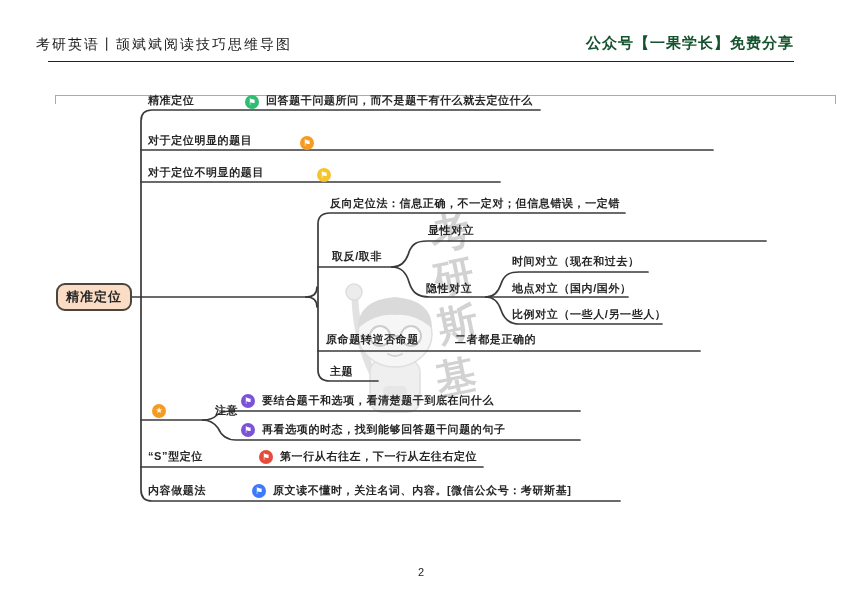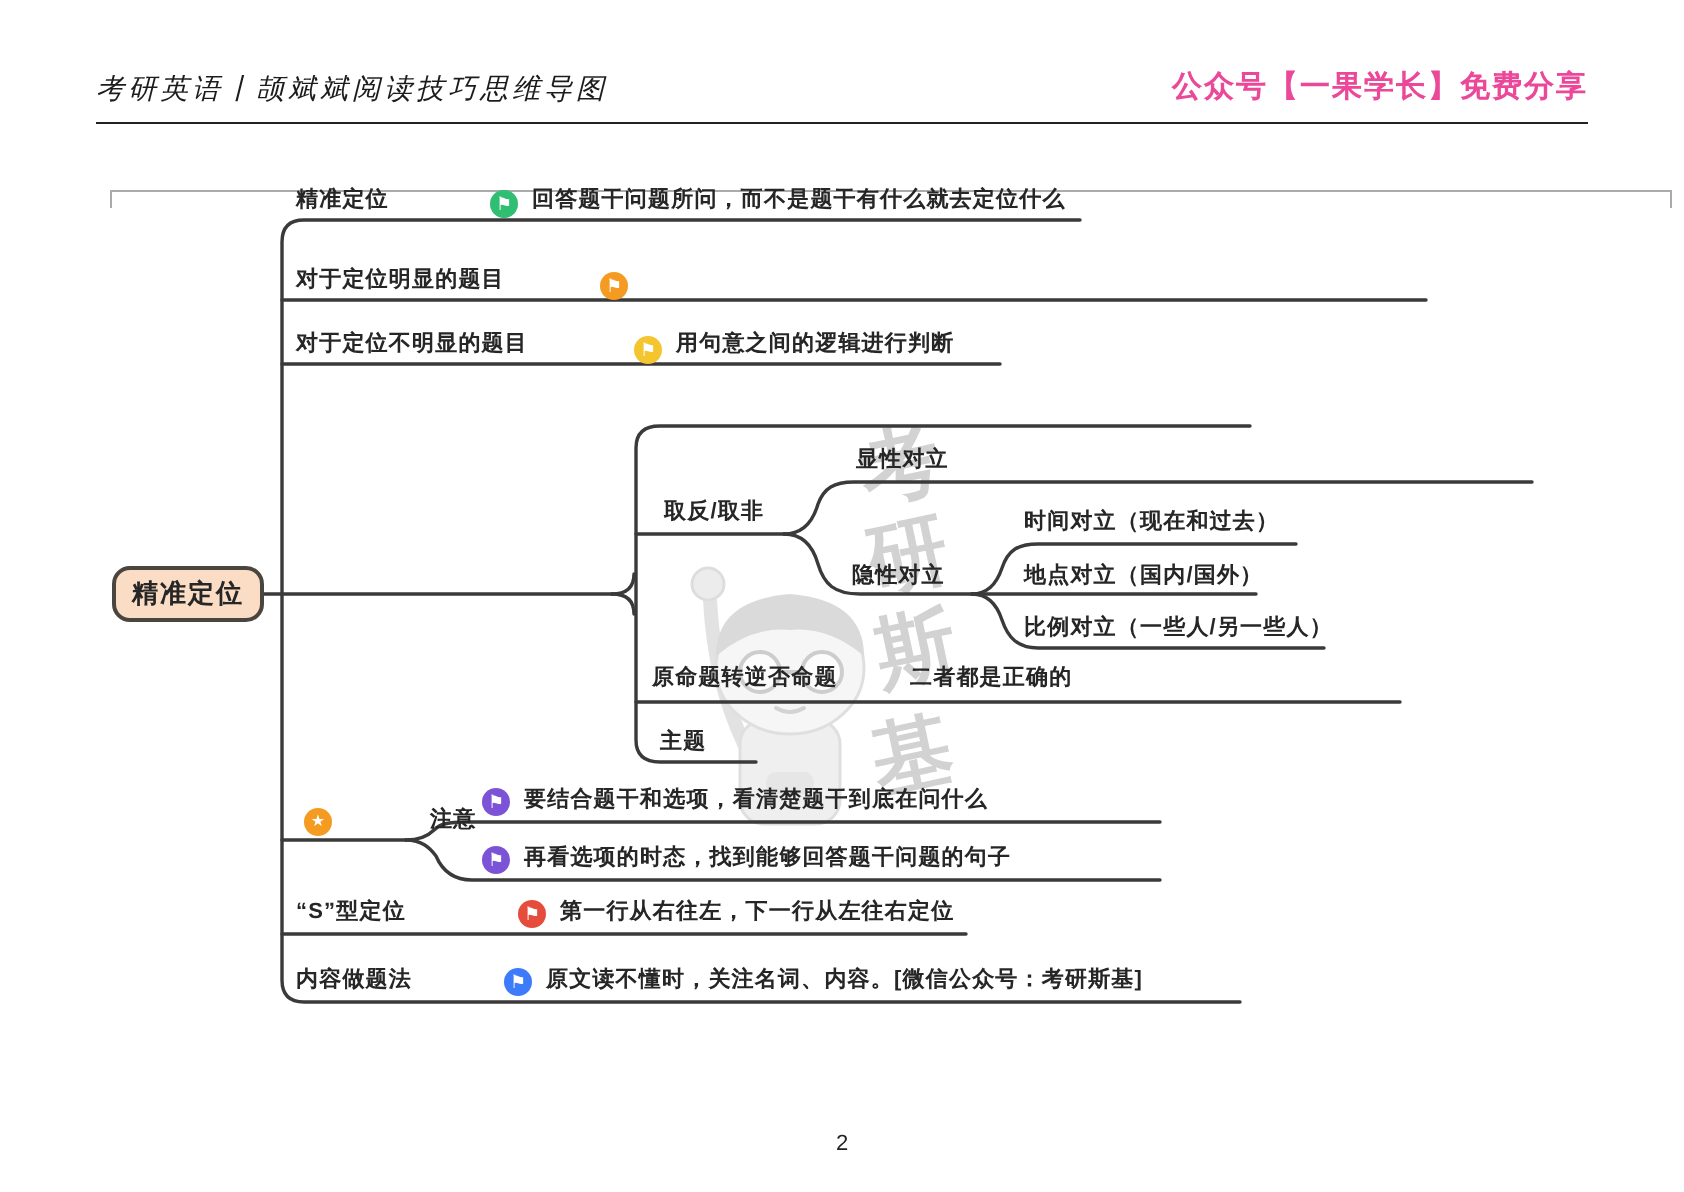--- a/index.html
+++ b/index.html
@@ -3,26 +3,26 @@
 <meta charset="utf-8">
 <style>
   * { margin:0; padding:0; box-sizing:border-box; }
   html,body { background:#888; }
   #page {
     position:relative; width:842px; height:596px; background:#ffffff;
     overflow:hidden; font-family:"Liberation Sans", sans-serif; margin:0 auto;
   }
   
   .h-left {
-    position:absolute; left:48px; top:36px; font-family:"DejaVu Serif", serif;
-    font-style:italic; font-size:14px; color:#1c1c1c; letter-spacing:2px; white-space:nowrap;
+    position:absolute; left:36px; top:36px; font-family:"DejaVu Serif", serif;
+    font-size:14px; color:#1c1c1c; letter-spacing:2px; white-space:nowrap;
   }
   .h-right {
     position:absolute; right:48px; top:34px; font-size:15px; font-weight:bold;
-    color:#ec4899; letter-spacing:1px; white-space:nowrap;
+    color:#14532d; letter-spacing:1px; white-space:nowrap;
   }
   .h-rule { position:absolute; left:48px; top:61px; width:746px; border-top:1.5px solid #222; }
   .frame-top { position:absolute; left:55px; top:95px; width:781px; border-top:1px solid #ababab; }
   .frame-stub { position:absolute; width:1px; height:9px; background:#ababab; top:95px; }
   
   .mt {
     position:absolute; white-space:nowrap; font-size:11px; font-weight:600;
     color:#262626; letter-spacing:0.6px; line-height:15px;
   }
   .root-box {
@@ -106,22 +106,22 @@
 
   <div class="mt" style="left:148px; top:93px;">精准定位</div>
   <span class="flag" style="left: 245px; top: 95px; background: rgb(47, 190, 114);">⚑</span>
   <div class="mt" style="left:266px; top:93px;">回答题干问题所问，而不是题干有什么就去定位什么</div>
 
   <div class="mt" style="left:148px; top:133px;">对于定位明显的题目</div>
   <span class="flag" style="left: 300px; top: 136px; background: rgb(245, 155, 34);">⚑</span>
 
   <div class="mt" style="left:148px; top:165px;">对于定位不明显的题目</div>
   <span class="flag" style="left: 317px; top: 168px; background: rgb(244, 197, 46);">⚑</span>
-  <div class="mt" style="left:338px; top:165px;">用句意之间的逻辑进行判断</div>
 
+  <div class="mt" style="left:330px; top:196px;">反向定位法：信息正确，不一定对；但信息错误，一定错</div>
   <div class="mt" style="left:332px; top:249px;">取反/取非</div>
   <div class="mt" style="left:428px; top:223px;">显性对立</div>
   <div class="mt" style="left:426px; top:281px;">隐性对立</div>
   <div class="mt" style="left:512px; top:254px;">时间对立（现在和过去）</div>
   <div class="mt" style="left:512px; top:281px;">地点对立（国内/国外）</div>
   <div class="mt" style="left:512px; top:307px;">比例对立（一些人/另一些人）</div>
   <div class="mt" style="left:326px; top:332px;">原命题转逆否命题</div>
   <div class="mt" style="left:455px; top:332px;">二者都是正确的</div>
   <div class="mt" style="left:330px; top:364px;">主题</div>
 

